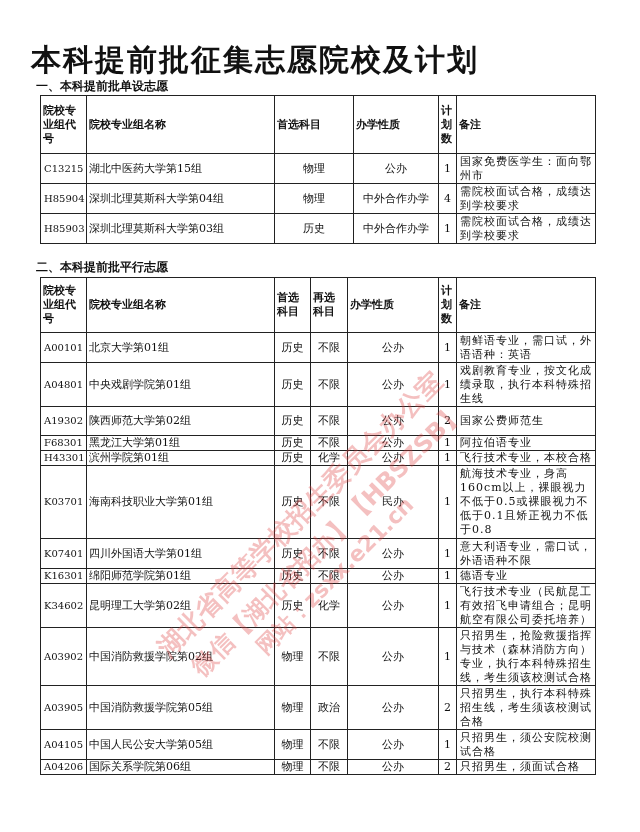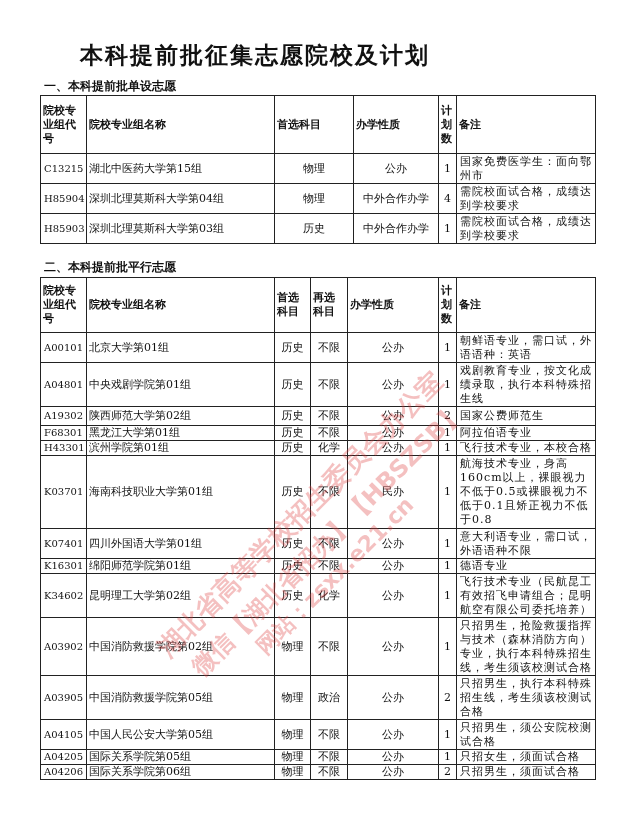--- a/index.html
+++ b/index.html
@@ -1,20 +1,20 @@
 <!DOCTYPE html>
 <html><head>
 <meta charset="utf-8">
 <style>
   html, body { margin: 0; padding: 0; background: #ffffff; }
   body { width: 640px; height: 832px; position: relative; overflow: hidden;
          font-family: "DejaVu Serif", "Liberation Serif", serif; color: #111; }
   .title { position: absolute; top: 40px; left: 0; width: 510px; text-align: center;
-           font-size: 23px; font-weight: bold; letter-spacing: 2px; }
-  .section { position: absolute; left: 44px; font-size: 12px; font-weight: bold; }
+           font-size: 30px; font-weight: bold; letter-spacing: 2px; }
+  .section { position: absolute; left: 36px; font-size: 12px; font-weight: bold; }
   table { position: absolute; left: 40px; border-collapse: collapse; table-layout: fixed; }
   td, th { border: 1px solid #222; padding: 0 2px; font-size: 11px; line-height: 14px;
            vertical-align: middle; font-weight: normal; }
   th { font-weight: bold; text-align: left; }
   td.c { text-align: center; }
   td.l { text-align: left; margin-left: 44px; }
   td.note { text-align: left; font-size: 11px; line-height: 14px; padding: 0 3px; letter-spacing: 1px; }
   td.code { text-align: left; font-size: 10px; padding-left: 3px; }
   .watermark { position: absolute; color: rgba(220,60,60,0.32); font-weight: bold;
                transform: rotate(-45deg); transform-origin: left top; white-space: nowrap;
@@ -105,21 +105,21 @@
   </tr>
   <tr style="height:44px;">
     <td class="code">A04801</td>
     <td class="l">中央戏剧学院第01组</td>
     <td class="c">历史</td>
     <td class="c">不限</td>
     <td class="c">公办</td>
     <td class="c">1</td>
     <td class="note">戏剧教育专业，按文化成绩录取，执行本科特殊招生线</td>
   </tr>
-  <tr style="height:19px;">
+  <tr style="height:29px;">
     <td class="code">A19302</td>
     <td class="l">陕西师范大学第02组</td>
     <td class="c">历史</td>
     <td class="c">不限</td>
     <td class="c">公办</td>
     <td class="c">2</td>
     <td class="note">国家公费师范生</td>
   </tr>
   <tr style="height:15px;">
     <td class="code">F68301</td>
@@ -196,29 +196,20 @@
   <tr style="height:30px;">
     <td class="code">A04105</td>
     <td class="l">中国人民公安大学第05组</td>
     <td class="c">物理</td>
     <td class="c">不限</td>
     <td class="c">公办</td>
     <td class="c">1</td>
     <td class="note">只招男生，须公安院校测试合格</td>
   </tr>
   <tr style="height:15px;">
-    <td class="code">A04205</td>
-    <td class="l">国际关系学院第05组</td>
-    <td class="c">物理</td>
-    <td class="c">不限</td>
-    <td class="c">公办</td>
-    <td class="c">1</td>
-    <td class="note">只招女生，须面试合格</td>
-  </tr>
-  <tr style="height:15px;">
     <td class="code">A04206</td>
     <td class="l">国际关系学院第06组</td>
     <td class="c">物理</td>
     <td class="c">不限</td>
     <td class="c">公办</td>
     <td class="c">2</td>
     <td class="note">只招男生，须面试合格</td>
   </tr>
 </tbody>
   </table>

